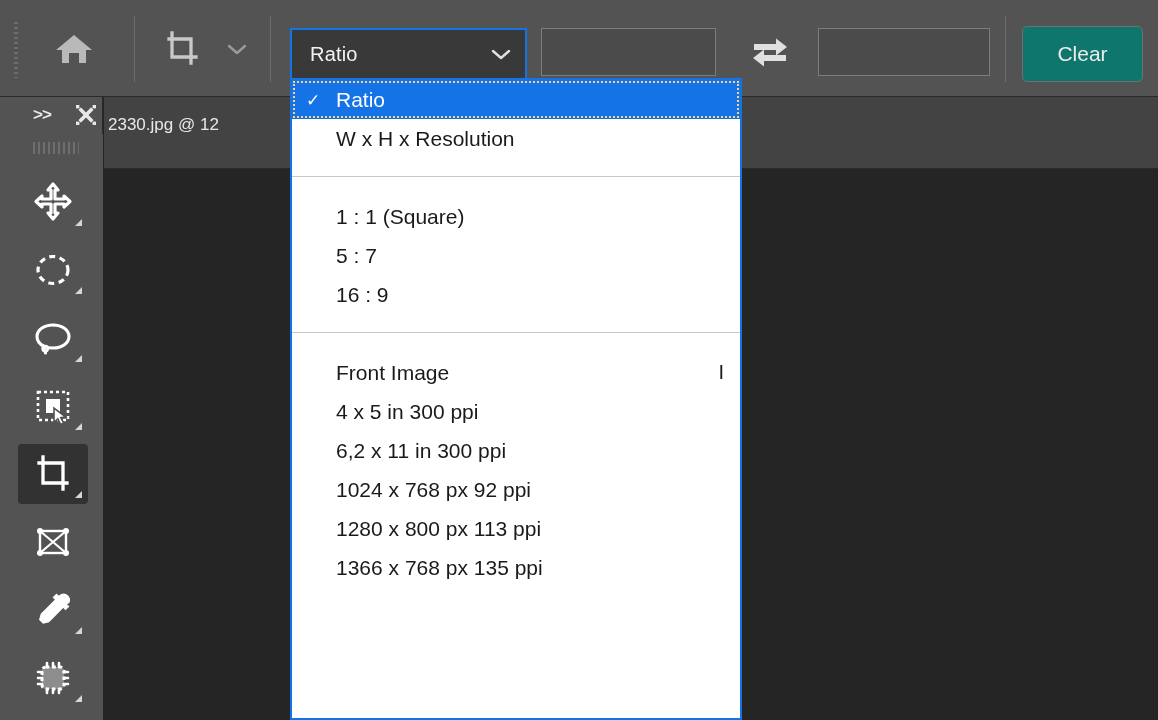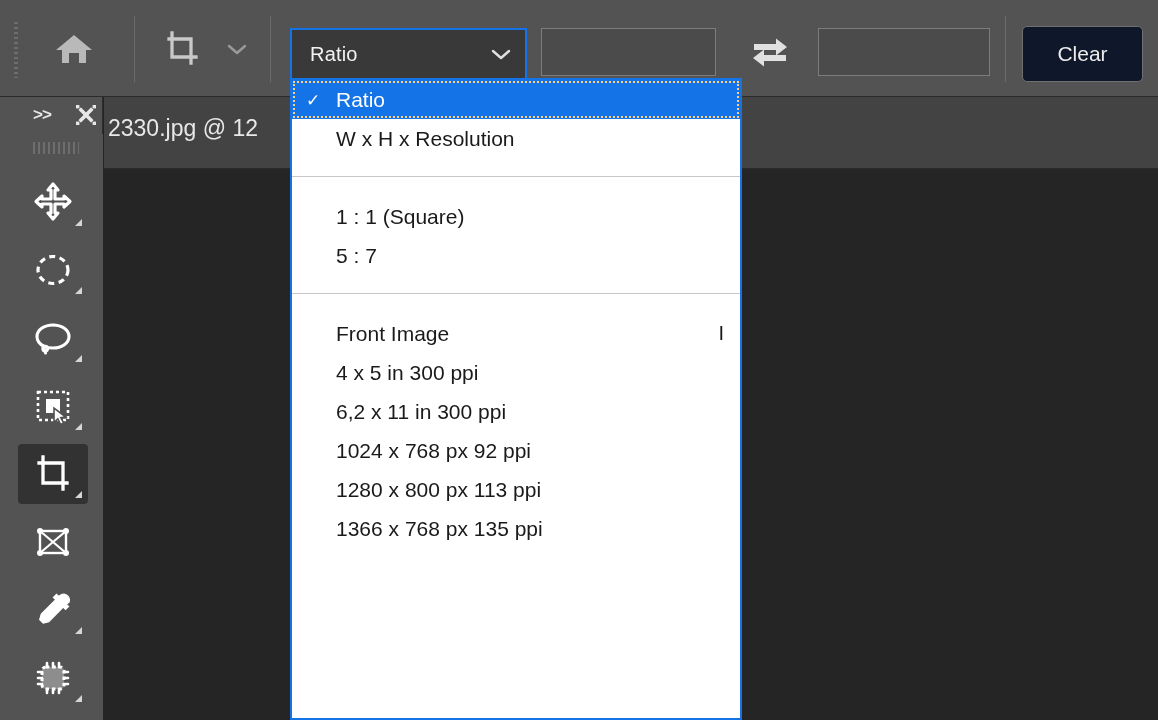--- a/index.html
+++ b/index.html
@@ -91,21 +91,21 @@
     position: absolute;
     left: 742px; top: 28px;
     width: 56px; height: 48px;
     display: flex; align-items: center; justify-content: center;
   }
 
   #clear-btn {
     position: absolute;
     left: 1022px; top: 26px;
     width: 121px; height: 56px;
-    background: #0f172a;
+    background: #0f766e;
     border: 1px solid #6f6f6f;
     border-radius: 5px;
     box-sizing: border-box;
     display: flex; align-items: center; justify-content: center;
     color: #ebebeb;
     font-size: 21px;
   }
 
   
   #tools-panel {
@@ -170,21 +170,21 @@
     left: 104px; top: 97px;
     width: 1054px; height: 72px;
     background: #434343;
     border-bottom: 1px solid #2b2b2b;
     box-sizing: border-box;
   }
   #doc-tab-title {
     position: absolute;
     left: 4px; top: 18px;
     color: #e8e8e8;
-    font-size: 23px;
+    font-size: 17px;
     white-space: nowrap;
   }
   #canvas-area {
     position: absolute;
     left: 104px; top: 170px;
     width: 1054px; height: 550px;
     background: #252525;
   }
 
   
@@ -413,20 +413,23 @@
   <div class="menu-sep"></div>
   <div class="menu-gap-top"></div>
 
   <div>
     <div class="menu-item">
       <span>1 : 1 (Square)</span>
     </div>
     <div class="menu-item">
       <span>5 : 7</span>
     </div>
+    <div class="menu-item">
+      <span>16 : 9</span>
+    </div>
   </div>
 
   <div class="menu-pad"></div>
   <div class="menu-sep"></div>
   <div class="menu-gap-top"></div>
 
   <div>
     <div class="menu-item">
       <span>Front Image</span>
       <span class="shortcut">I</span>

